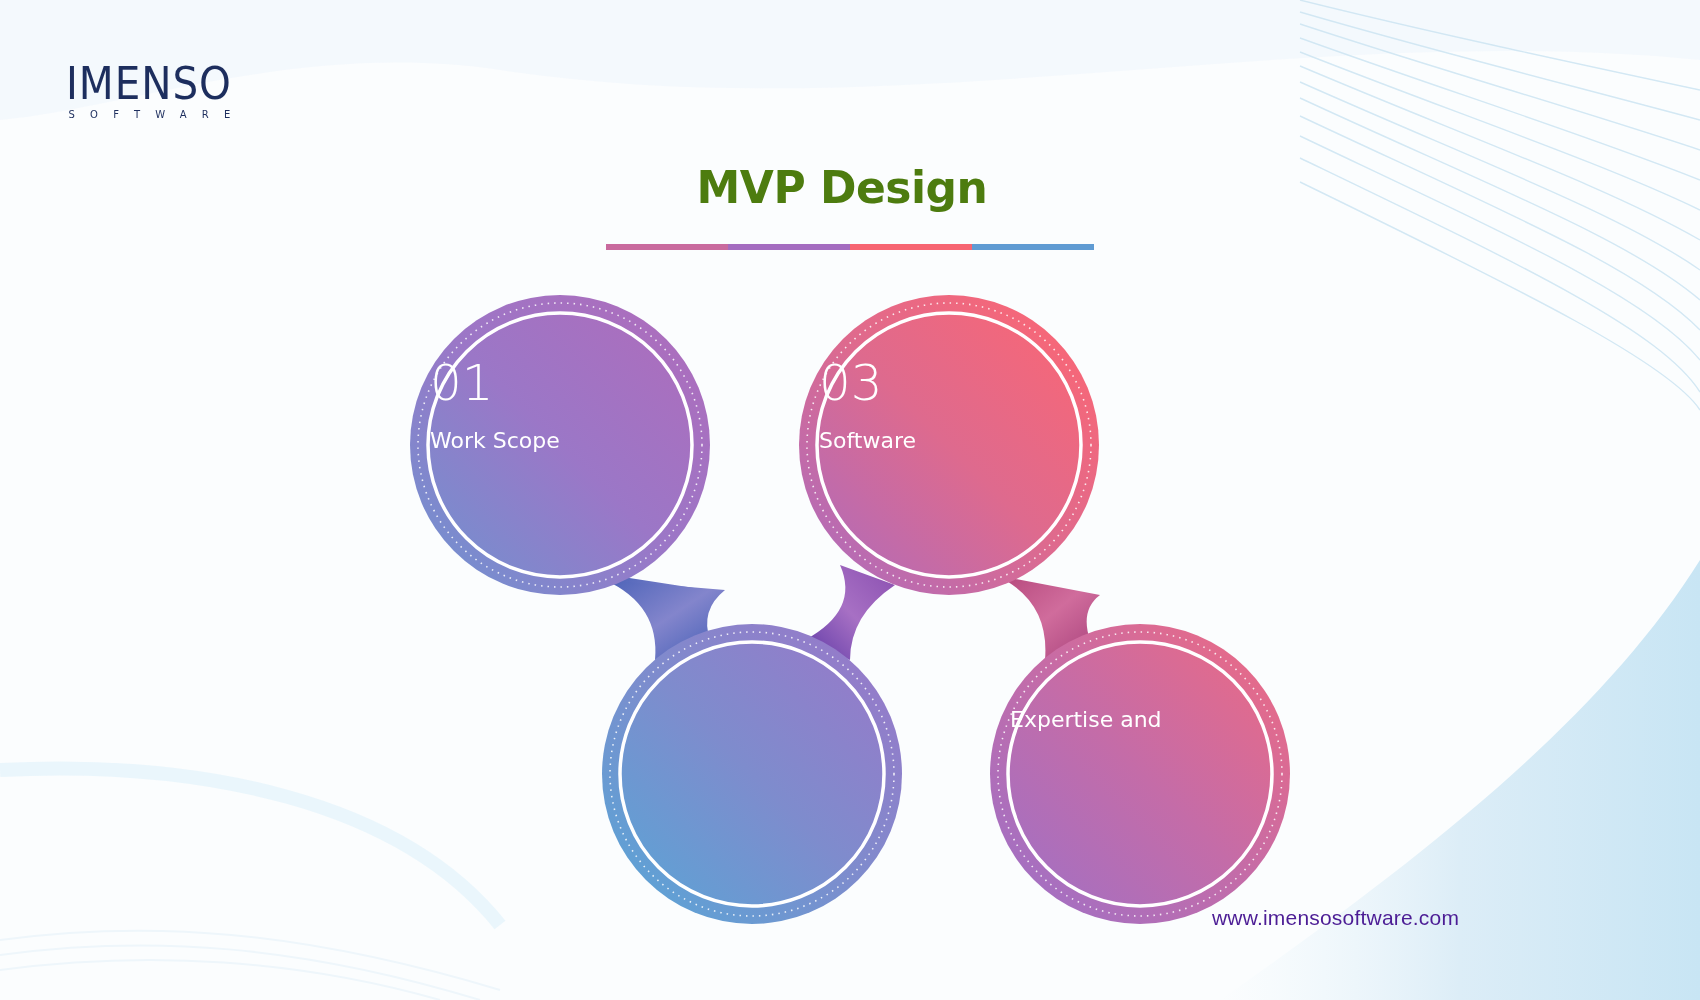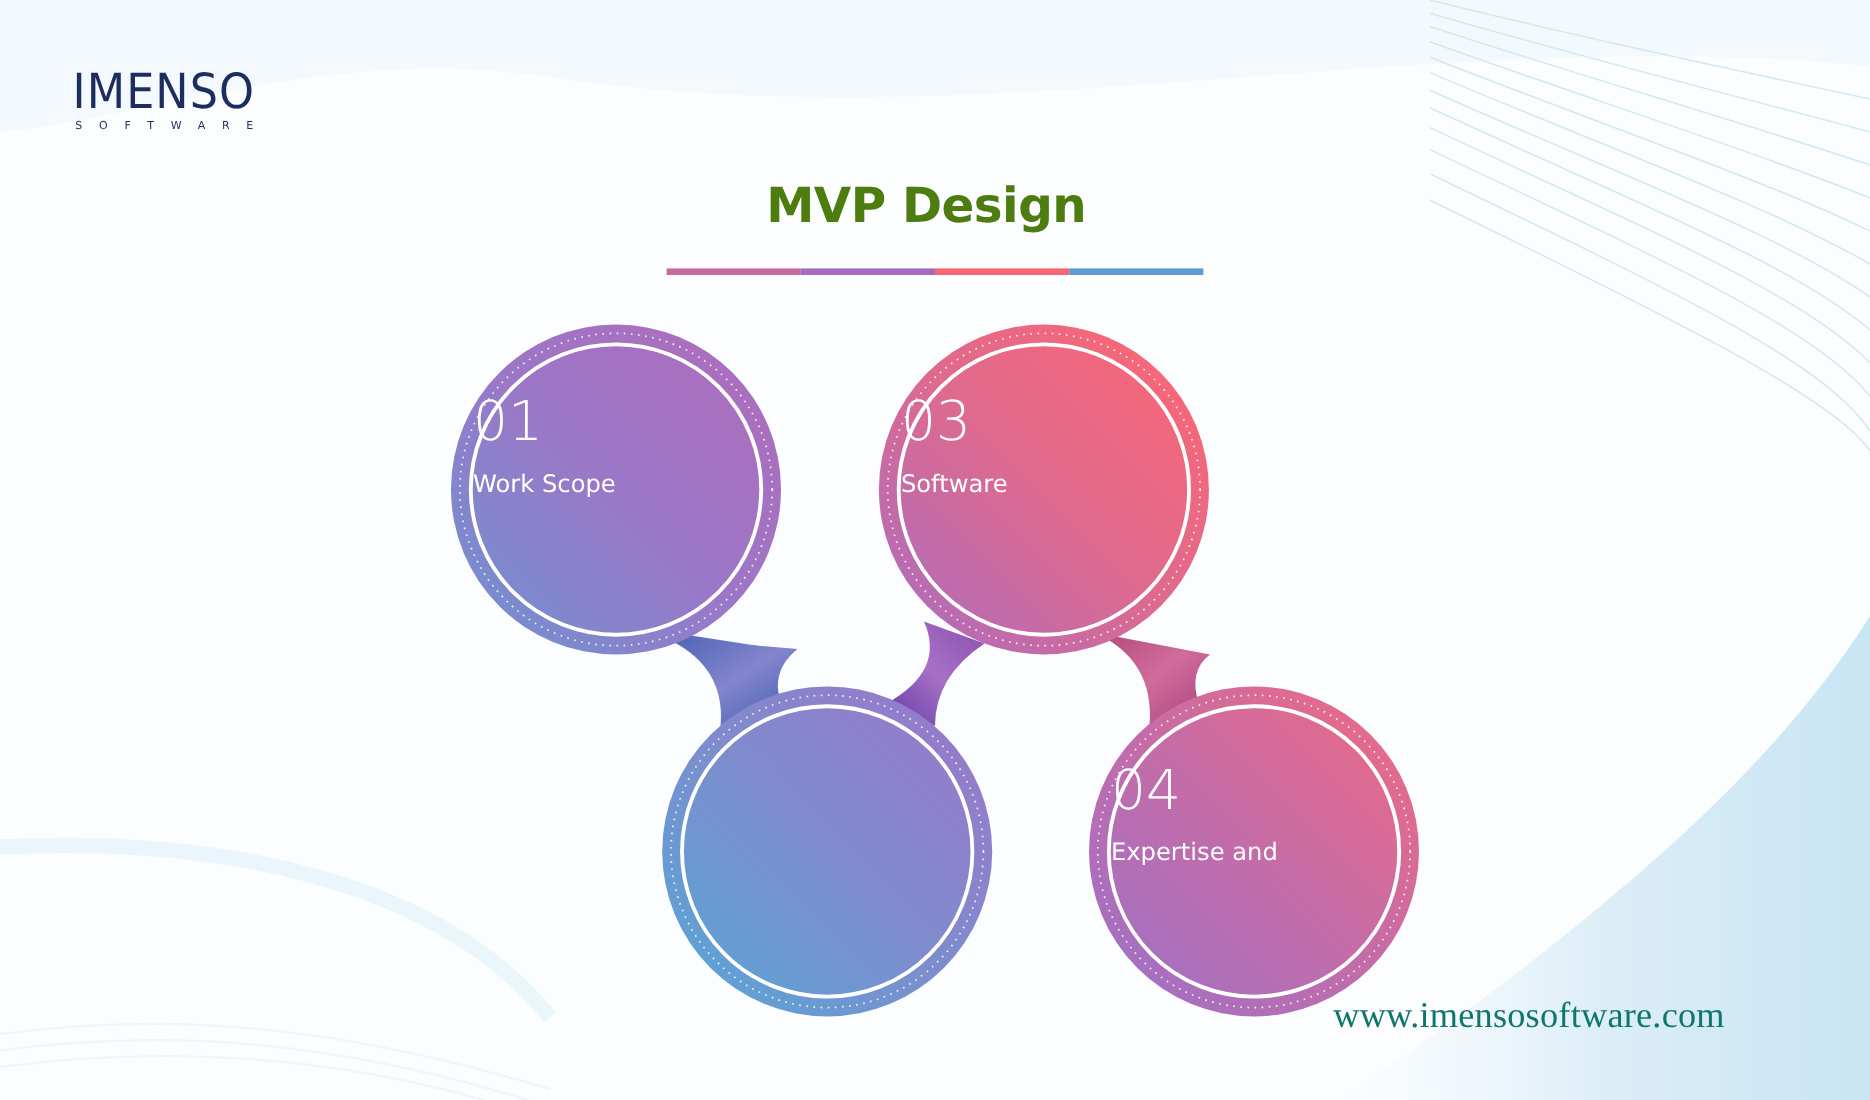--- a/index.html
+++ b/index.html
@@ -25,21 +25,21 @@
     margin-top:16px;
   }
   .divider { position:absolute; left:606px; top:244px; width:488px; height:6px; display:flex; }
   .divider span { flex:1; height:100%; display:block; }
   .diagram { position:absolute; left:0; top:0; width:1700px; height:1000px; }
   .step { position:absolute; width:260px; text-align:left; color:#fff; }
   .step-num { font-family:"DejaVu Sans", sans-serif; font-size:50px; font-weight:300; line-height:56px; }
   .step-label { font-family:"DejaVu Sans", sans-serif; font-size:22px; line-height:28px; margin-top:16px; }
   .url {
     position:absolute; left:1212px; top:906px;
-    font-family:Liberation Serif, serif; font-size:33px; color:#0f766e; letter-spacing:0.2px;
+    font-family:Liberation Sans, sans-serif; font-size:21px; color:#4c1d95; letter-spacing:0.2px;
   }
 </style>
 </head>
 <body>
 
 <svg class="bg" width="1700" height="1000" viewBox="0 0 1700 1000">
   <defs>
     <linearGradient id="bgBR" x1="0" y1="0" x2="1" y2="0">
       <stop offset="0" stop-color="#eaf5fb" stop-opacity="0"></stop>
       <stop offset="0.5" stop-color="#dcedf7"></stop>
@@ -171,19 +171,18 @@
   <div class="step-num">03</div>
   <div class="step-label">
     <div>Software</div>
   </div>
 </div>
 
 <div class="step" style="left:622px; top:690px;">
 </div>
 
 <div class="step" style="left:1010px; top:690px;">
-  <div class="step-num">04</div>
   <div class="step-label">
     <div>Expertise and</div>
   </div>
 </div>
 
 <div class="url">www.imensosoftware.com</div>
 
 </body></html>

